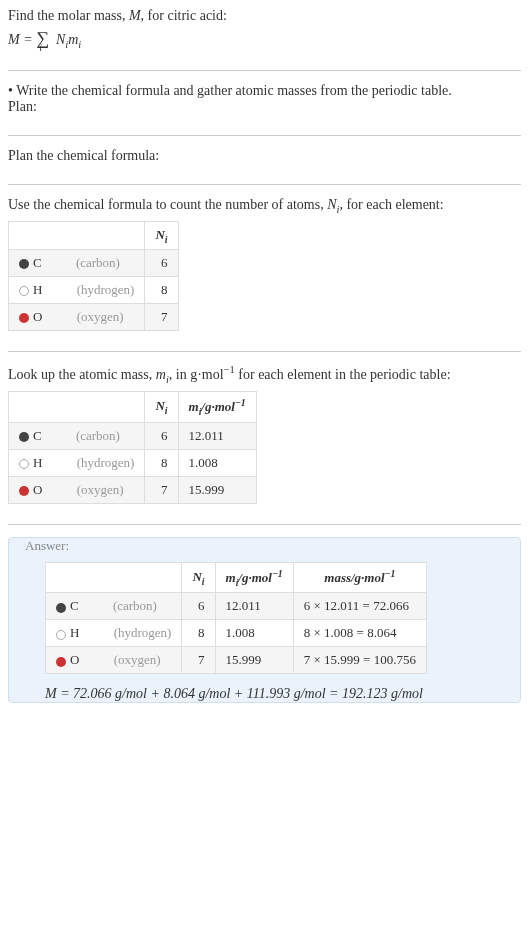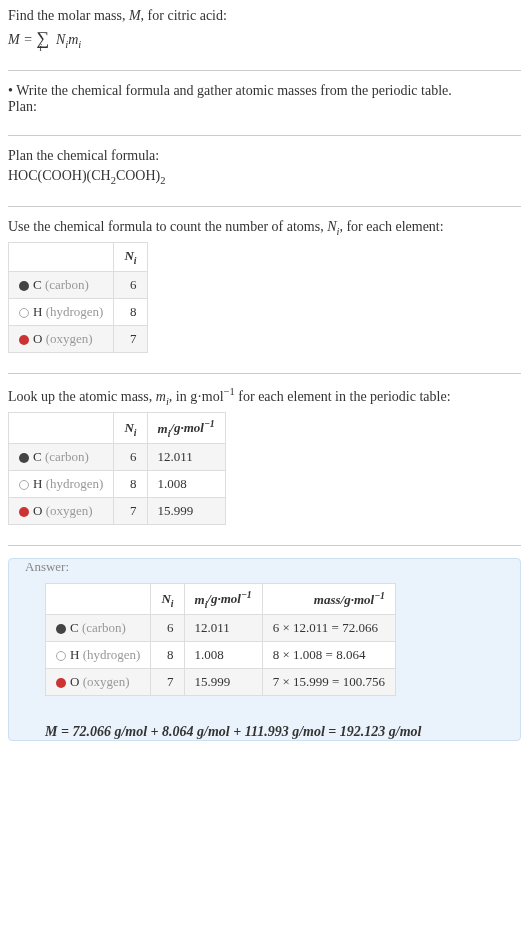--- a/index.html
+++ b/index.html
@@ -49,20 +49,21 @@
       background: #f5f5f5;
     }
     tr:nth-child(even) {
       background: #fff;
     }
     thead tr {
       background: #fff !important;
     }
     .element-label {
       color: #999;
+      margin-left: 31px;
     }
     .swatch {
       display: inline-block;
       width: 10px;
       height: 10px;
       border-radius: 50%;
       margin-right: 4px;
       vertical-align: middle;
     }
     .swatch-c {
@@ -87,31 +88,30 @@
     }
     .answer-label {
       color: #888;
       font-size: 13px;
       margin-bottom: 8px;
     }
     .answer-box table {
       margin-left: 20px;
     }
     .final-eq {
-      margin-top: 28px;
+      margin-top: 12px;
       margin-left: 20px;
       font-style: italic;
-      font-weight: bold;
     }
     .italic {
       font-style: italic;
     }
     .th-italic {
       font-style: italic;
-      text-align: right;
+      text-align: center;
       margin-top: 36px;
     }
   </style>
 </head>
 <body>
 
 <div class="section">
   <div>Find the molar mass, <span class="italic">M</span>, for citric acid:</div>
   <div class="formula">
     <span class="italic">M</span> = <span style="position:relative;display:inline-block;"><span style="font-size:18px;">∑</span><span style="position:absolute;left:3px;top:14px;font-size:10px;">i</span></span>&nbsp; <span class="italic">N<span class="sub">i</span>m<span class="sub">i</span></span>
@@ -122,23 +122,20 @@
 
 <div class="section">
   <div>• Write the chemical formula and gather atomic masses from the periodic table.</div>
   <div>Plan:</div>
 </div>
 
 <hr>
 
 <div class="section">
   <div>Plan the chemical formula:</div>
-  <div style="margin-top:4px;">
-    <span>HOC(COOH)(CH</span><span class="sub">2</span><span>COOH)</span><span class="sub">2</span>
-  </div>
 </div>
 
 <hr>
 
 <div class="section">
   <div>Use the chemical formula to count the number of atoms, <span class="italic">N<span class="sub">i</span></span>, for each element:</div>
   <table>
     <thead>
       <tr>
         <th></th>

